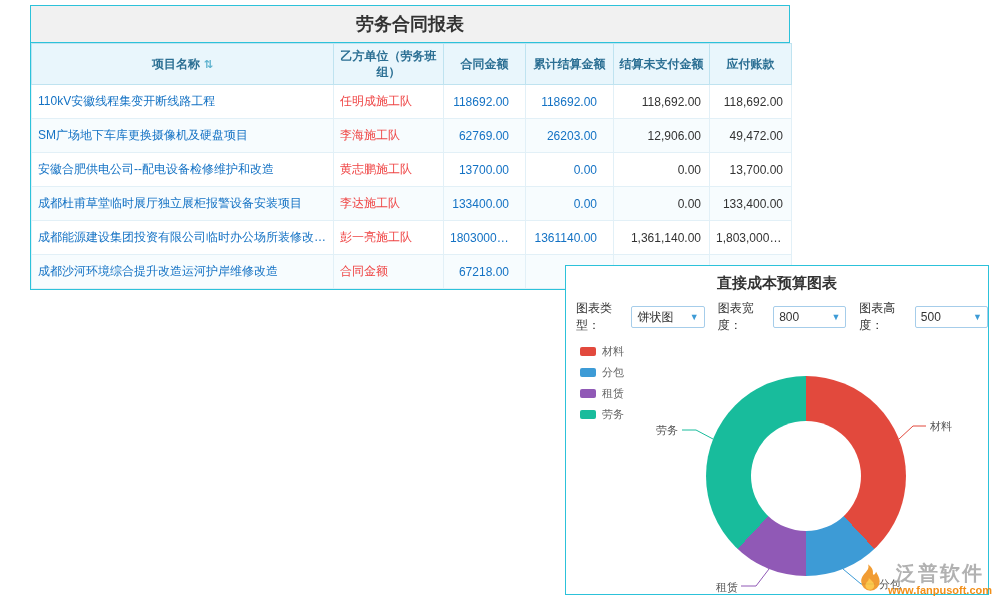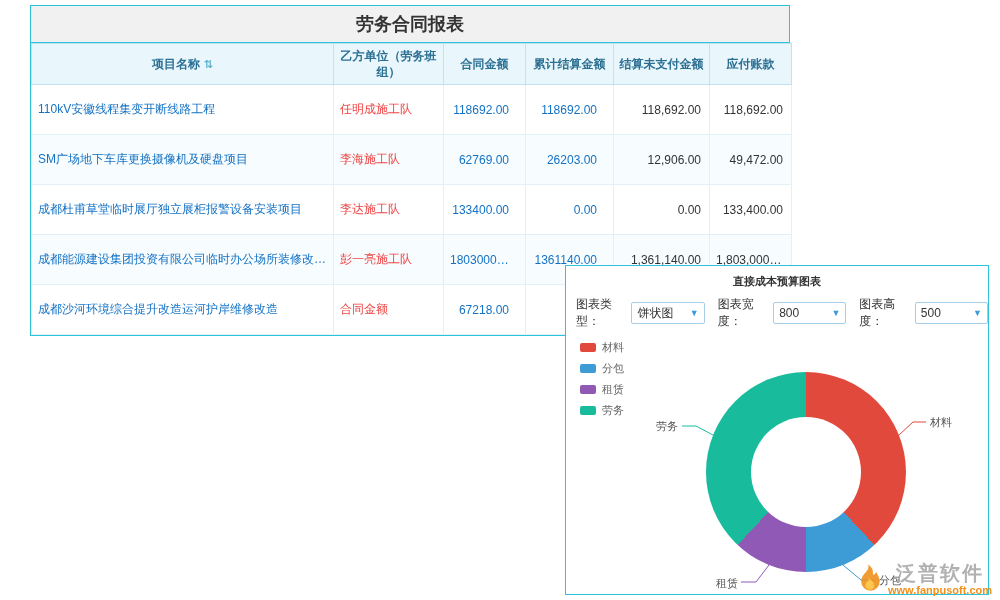--- a/index.html
+++ b/index.html
@@ -16,36 +16,36 @@
     background: #f1f1f1; color: #333; font-size: 18px; font-weight: bold;
     border-bottom: 1px solid #2cc2da;
   }
   table { width: 100%; border-collapse: collapse; table-layout: fixed; }
   th {
     background: #e9f6fc; color: #2b6f93; font-size: 12px; font-weight: bold;
     border: 1px solid #bfe3f0; padding: 4px 3px; line-height: 1.35; height: 38px;
     text-align: center;
   }
   td {
-    font-size: 12px; border: 1px solid #e2f0f7; padding: 16px 6px; height: 25px;
+    font-size: 12px; border: 1px solid #e2f0f7; padding: 8px 6px; height: 25px;
     white-space: nowrap; overflow: hidden; text-overflow: ellipsis; background: #fff;
   }
   tr:nth-child(even) td { background: #f7fcfe; }
   td.c-name  { color: #1472c4; text-align: left; cursor: pointer; }
   td.c-unit  { color: #ef4444; text-align: left; cursor: pointer; }
   td.c-blue  { color: #1472c4; text-align: right; padding-right: 16px; }
   td.c-dark  { color: #333;    text-align: right; padding-right: 8px; }
   .sort-ico { color: #5fb3cf; font-size: 11px; margin-left: 4px; cursor: pointer; }
 
   
   .chart-panel {
     position: absolute; left: 565px; top: 265px; width: 424px; height: 330px;
     border: 1px solid #2cc2da; background: #fff;
   }
-  .chart-title { text-align: center; font-size: 11px; font-weight: bold; color: #333; padding: 8px 0 5px; }
+  .chart-title { text-align: center; font-size: 15px; font-weight: bold; color: #333; padding: 8px 0 5px; }
   .chart-controls { display: flex; align-items: center; gap: 13px; padding: 2px 0 4px 10px; }
   .ctrl { display: flex; align-items: center; }
   .ctrl-label { font-size: 12px; color: #333; margin-right: 3px; }
   .select {
     display: inline-flex; align-items: center; justify-content: space-between;
     width: 82px; height: 22px; border: 1px solid #a6cdea; border-radius: 2px;
     padding: 0 5px; font-size: 12px; color: #333; background: #fff; cursor: pointer;
   }
   .caret { color: #3d9bd6; font-size: 9px; margin-left: 4px; }
 
@@ -116,20 +116,28 @@
       </tr>
       <tr>
         <td class="c-name">SM广场地下车库更换摄像机及硬盘项目</td>
         <td class="c-unit">李海施工队</td>
         <td class="c-blue">62769.00</td>
         <td class="c-blue">26203.00</td>
         <td class="c-dark">12,906.00</td>
         <td class="c-dark">49,472.00</td>
       </tr>
       <tr>
+        <td class="c-name">安徽合肥供电公司--配电设备检修维护和改造</td>
+        <td class="c-unit">黄志鹏施工队</td>
+        <td class="c-blue">13700.00</td>
+        <td class="c-blue">0.00</td>
+        <td class="c-dark">0.00</td>
+        <td class="c-dark">13,700.00</td>
+      </tr>
+      <tr>
         <td class="c-name">成都杜甫草堂临时展厅独立展柜报警设备安装项目</td>
         <td class="c-unit">李达施工队</td>
         <td class="c-blue">133400.00</td>
         <td class="c-blue">0.00</td>
         <td class="c-dark">0.00</td>
         <td class="c-dark">133,400.00</td>
       </tr>
       <tr>
         <td class="c-name">成都能源建设集团投资有限公司临时办公场所装修改造工程EPC</td>
         <td class="c-unit">彭一亮施工队</td>

